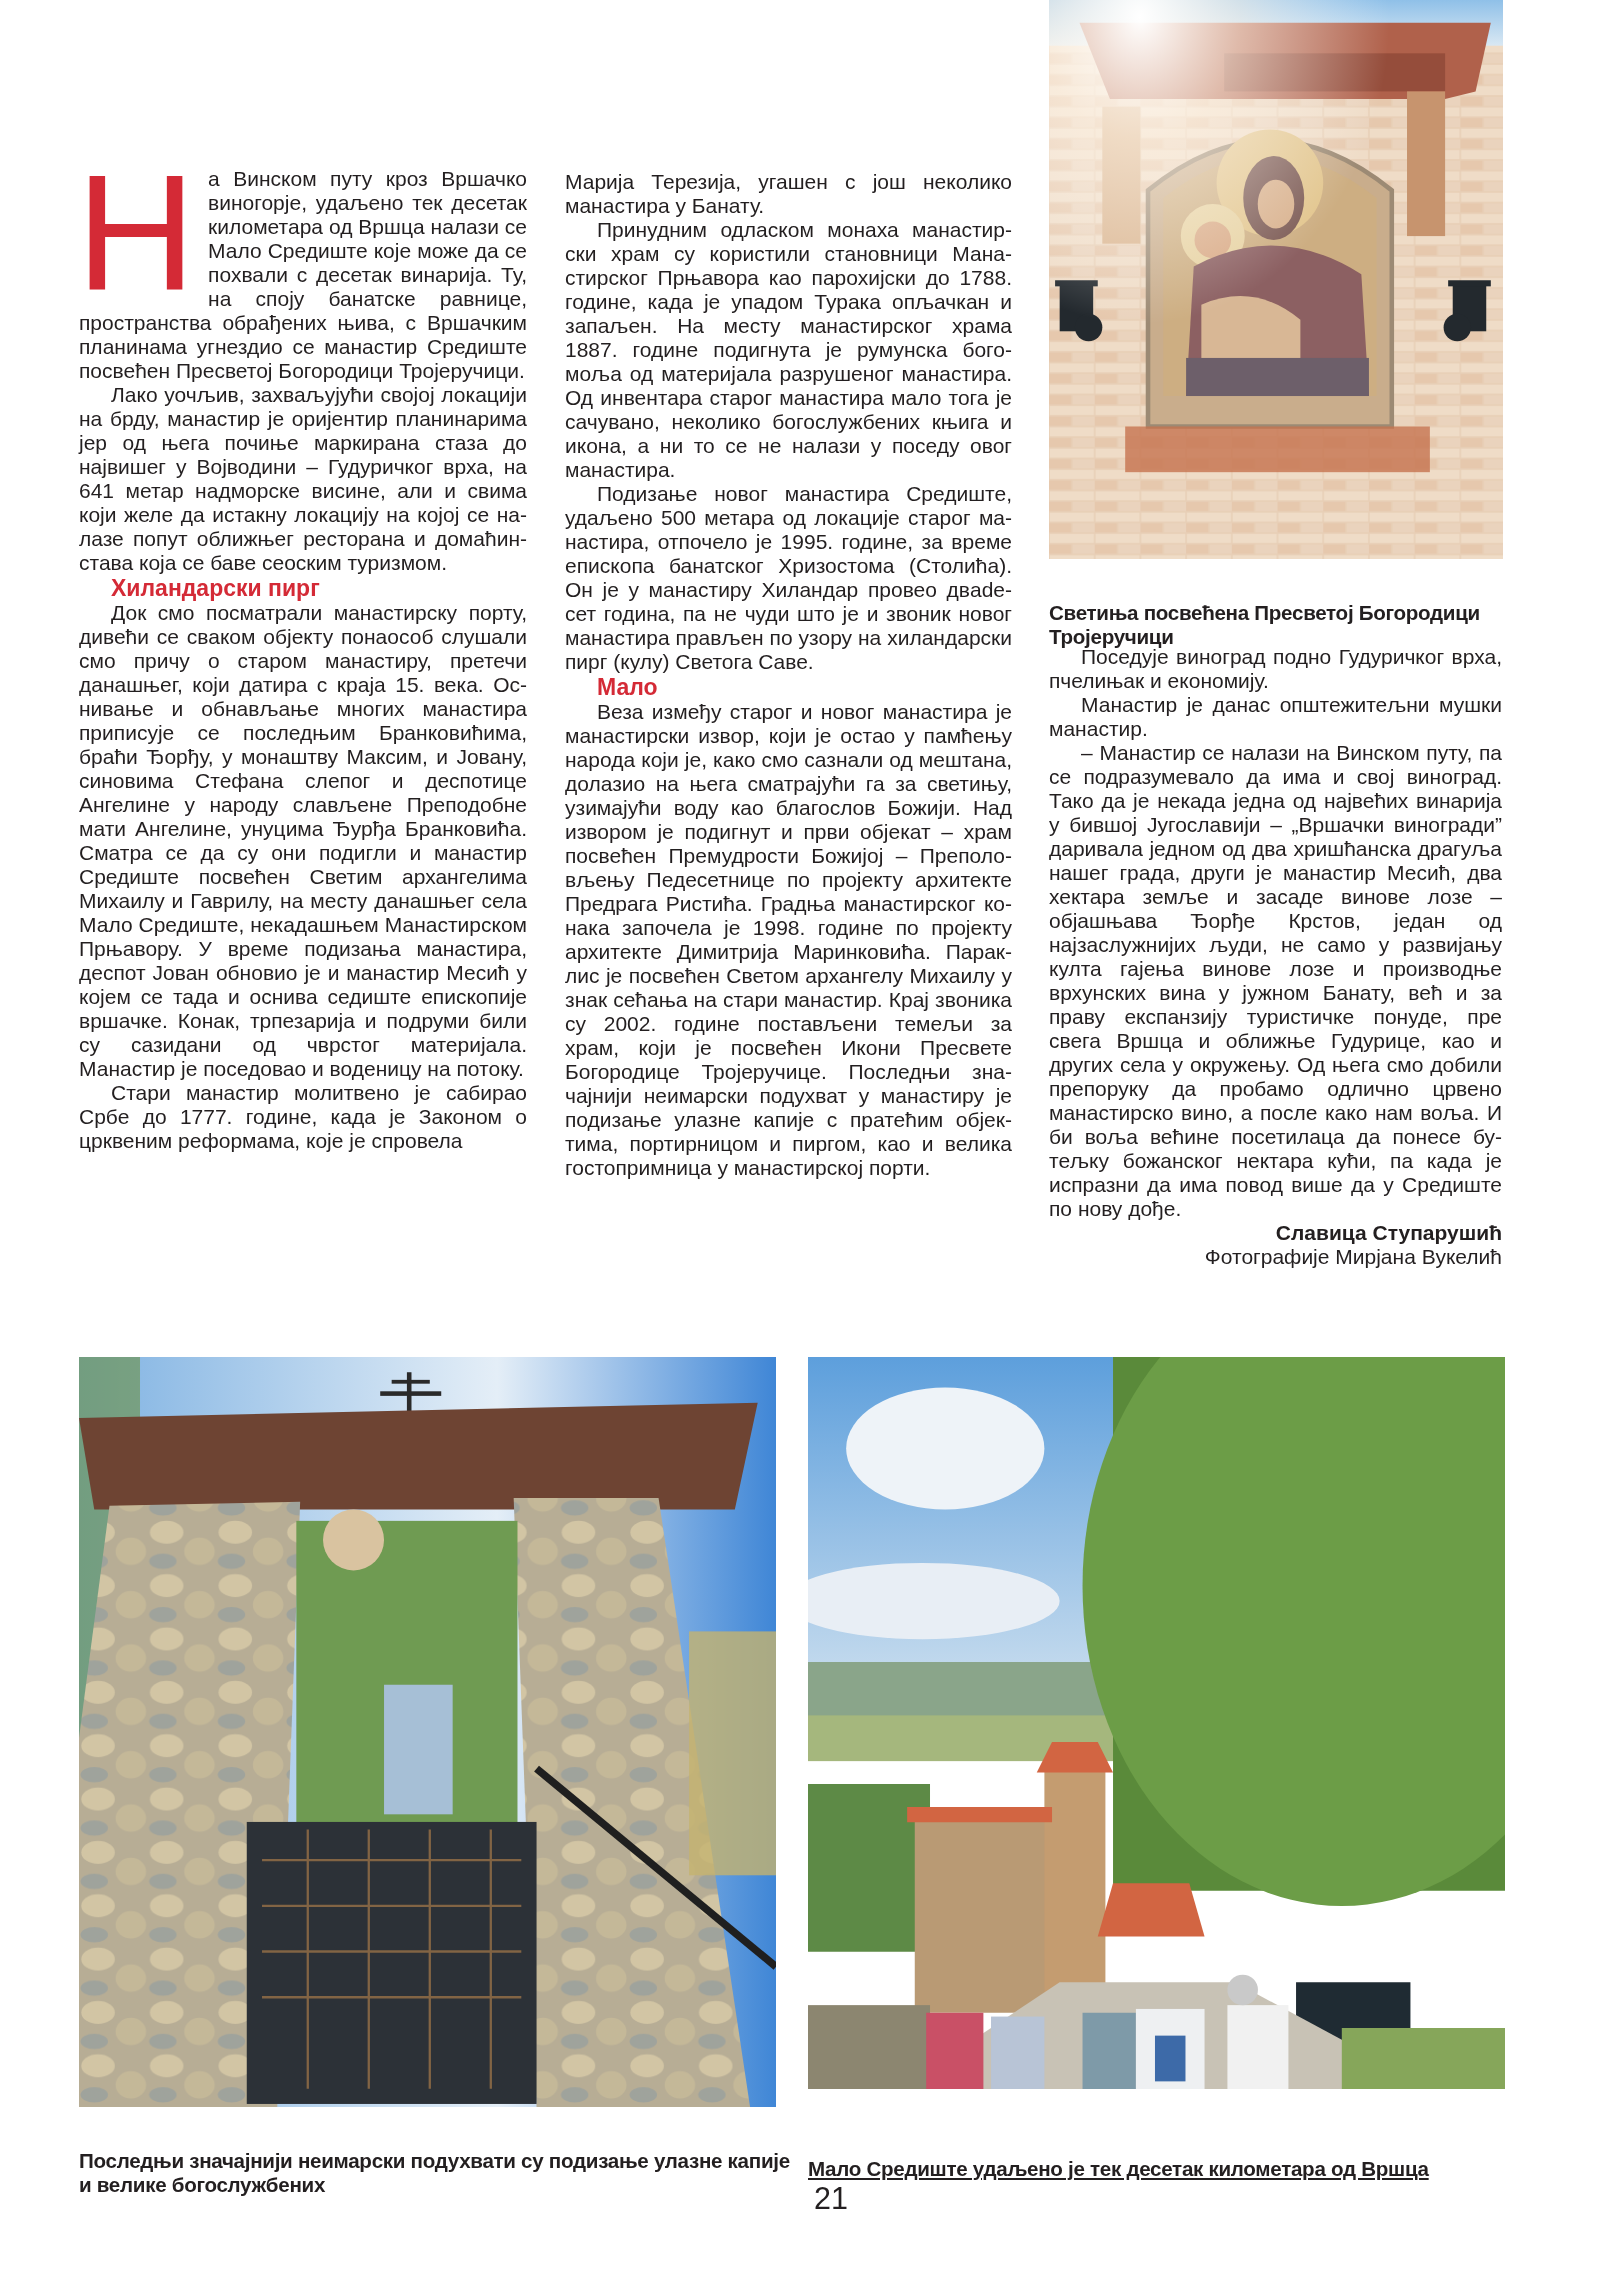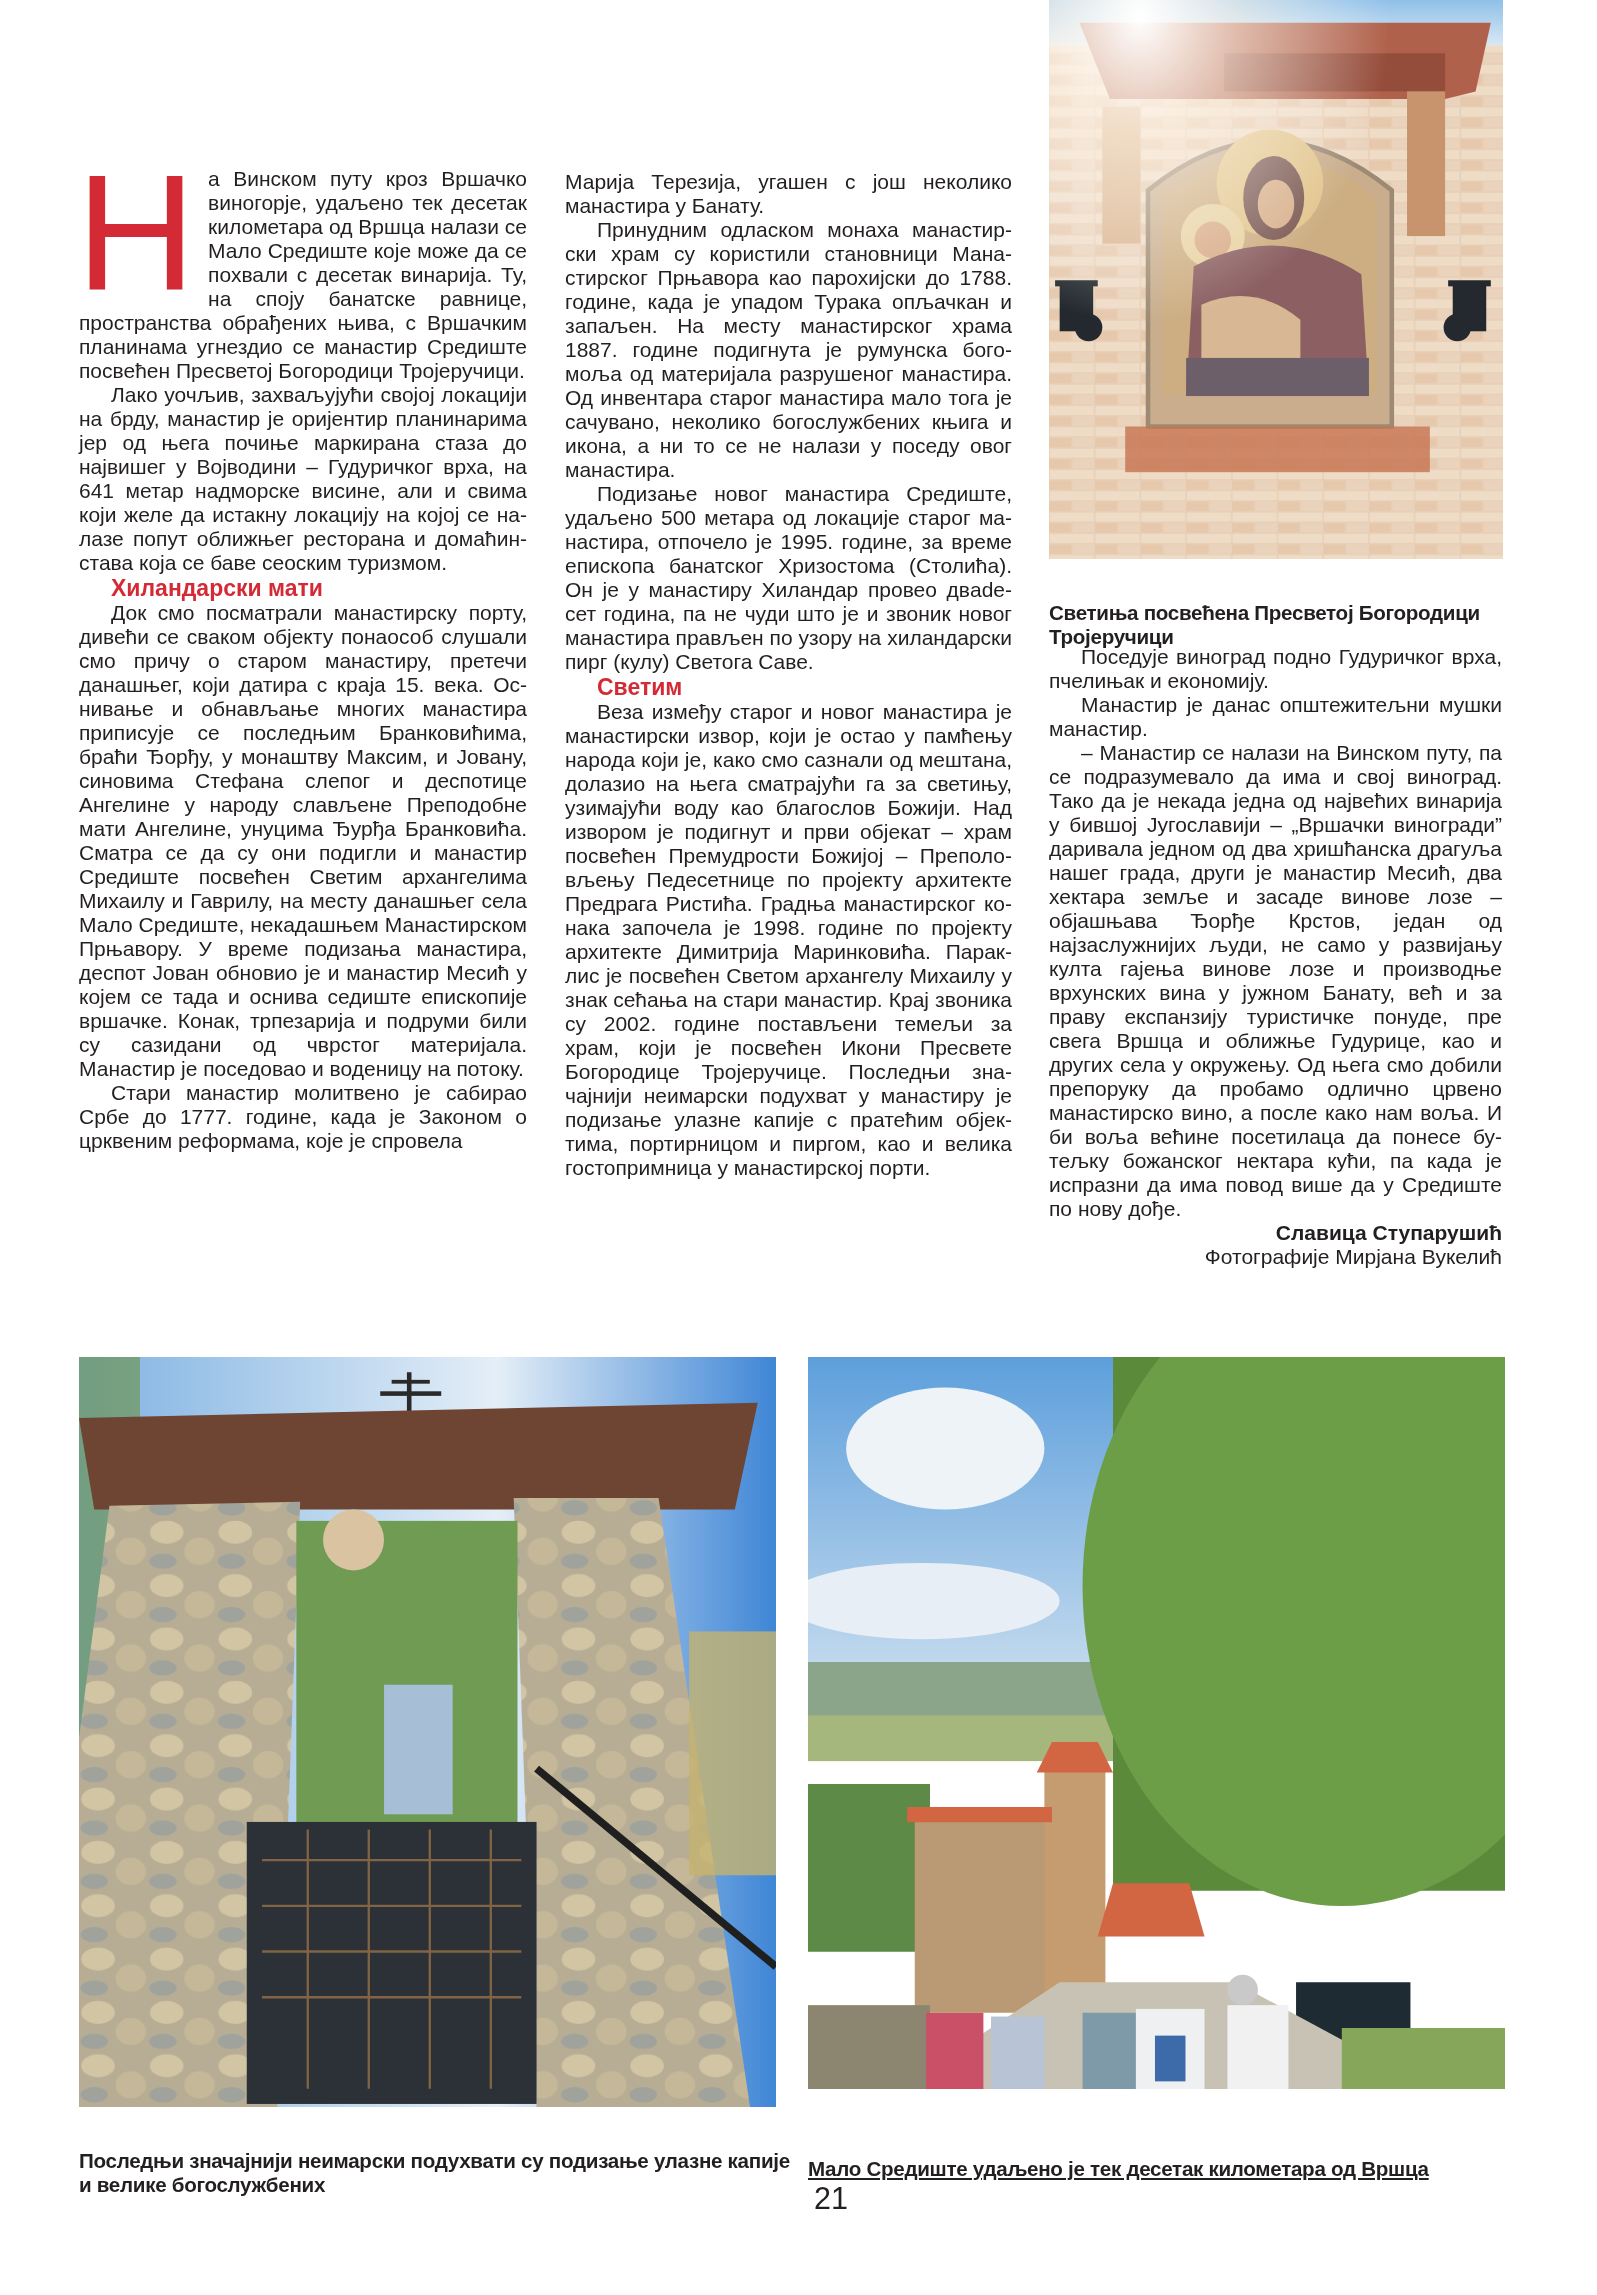--- a/index.html
+++ b/index.html
@@ -76,30 +76,30 @@
     <rect x="100" y="560" width="400" height="60" fill="#c6734f" opacity="0.8"></rect>
     <rect width="596" height="734" fill="url(#sun)"></rect>
   </svg>
 </div>
 
 <div class="caption" id="cap-icon">Светиња посвећена Пресветој Богородици Тројеручици</div>
 
 <div class="col" id="col1">
   <p class="noindent"><span class="dropcap">Н</span><span>а Винском путу кроз Вршачко виногорје, удаљено тек десетак километара од Вршца налази се Мало Средиште које може да се похвали с десетак винарија. Ту, на спо­ју банатске равнице, пространства обрађених њива, с Вршачким планинама угнездио се манастир Средиште посвећен Пресветој Богородици Тројеручици.</span></p>
   <p>Лако уочљив, захваљујући својој локацији на брду, манастир је оријентир планинари­ма јер од њега почиње маркирана стаза до највишег у Војводини – Гудуричког врха, на 641 метар надморске висине, али и свима који желе да истакну локацију на којој се на­лазе попут оближњег ресторана и домаћин­става која се баве сеоским туризмом.</p>
-  <p class="subhead">Хиландарски мати</p>
+  <p class="subhead">Хиландарски пирг</p>
   <p>Док смо посматрали манастирску порту, дивећи се сваком објекту понаособ слуша­ли смо причу о старом манастиру, претечи данашњег, који датира с краја 15. века. Ос­нивање и обнављање многих манастира приписује се последњим Бранковићима, браћи Ђорђу, у монаштву Максим, и Јова­ну, синовима Стефана слепог и деспотице Ангелине у народу слављене Преподобне мати Ангелине, унуцима Ђурђа Бранковића. Сматра се да су они подигли и манастир Средиште посвећен Светим архангелима Михаилу и Гаврилу, на месту данашњег села Мало Средиште, некадашњем Манастир­ском Прњавору. У време подизања мана­стира, деспот Јован обновио је и манастир Месић у којем се тада и оснива седиште епископије вршачке. Конак, трпезарија и подруми били су сазидани од чврстог мате­ријала. Манастир је поседовао и воденицу на потоку.</p>
   <p>Стари манастир молитвено је сабирао Србе до 1777. године, када је Законом о црквеним реформама, које је спровела</p>
 </div>
 
 <div class="col" id="col2">
   <p class="noindent">Марија Терезија, угашен с још неколико манастира у Банату.</p>
   <p>Принудним одласком монаха манастир­ски храм су користили становници Мана­стирског Прњавора као парохијски до 1788. године, када је упадом Турака опљачкан и запаљен. На месту манастирског храма 1887. године подигнута је румунска бого­моља од материјала разрушеног манасти­ра. Од инвентара старог манастира мало тога је сачувано, неколико богослужбених књига и икона, а ни то се не налази у поседу овог манастира.</p>
   <p>Подизање новог манастира Средиште, удаљено 500 метара од локације старог ма­настира, отпочело је 1995. године, за време епископа банатског Хризостома (Столића). Он је у манастиру Хиландар провео двade­сет година, па не чуди што је и звоник новог манастира прављен по узору на хиландар­ски пирг (кулу) Светога Саве.</p>
-  <p class="subhead">Светим</p>
+  <p class="subhead">Мало</p>
   <p>Веза између старог и новог манастира је манастирски извор, који је остао у памћењу народа који је, како смо сазнали од мештана, долазио на њега сматрајући га за светињу, узимајући воду као благослов Божији. Над извором је подигнут и први објекат – храм посвећен Премудрости Божијој – Преполо­вљењу Педесетнице по пројекту архитекте Предрага Ристића. Градња манастирског ко­нака започела је 1998. године по пројекту архитекте Димитрија Маринковића. Парак­лис је посвећен Светом архангелу Михаилу у знак сећања на стари манастир. Крај зво­ника су 2002. године постављени темељи за храм, који је посвећен Икони Пресвете Богородице Тројеручице. Последњи зна­чајнији неимарски подухват у манастиру је подизање улазне капије с пратећим објек­тима, портирницом и пиргом, као и велика гостопримница у манастирској порти.</p>
 </div>
 
 <div class="col" id="col3">
   <p>Поседује виноград подно Гудуричког врха, пчелињак и економију.</p>
   <p>Манастир је данас општежитељни мушки манастир.</p>
   <p>– Манастир се налази на Винском путу, па се подразумевало да има и свој виноград. Тако да је некада једна од највећих винарија у бившој Југославији – „Вршачки виногра­ди” даривала једном од два хришћанска драгуља нашег града, други је манастир Месић, два хектара земље и засаде винове лозе – објашњава Ђорђе Крстов, један од најзаслужнијих људи, не само у развијању култа гајења винове лозе и производње врхунских вина у јужном Банату, већ и за праву експанзију туристичке понуде, пре свега Вршца и оближње Гудурице, као и других села у окружењу. Од њега смо доби­ли препоруку да пробамо одлично црвено манастирско вино, а после како нам воља. И би воља већине посетилаца да понесе бу­тељку божанског нектара кући, па када је испразни да има повод више да у Средиште по нову дође.</p>
   <div class="byline">
     <div class="author">Славица Ступарушић</div>
     <div>Фотографије Мирјана Вукелић</div>

